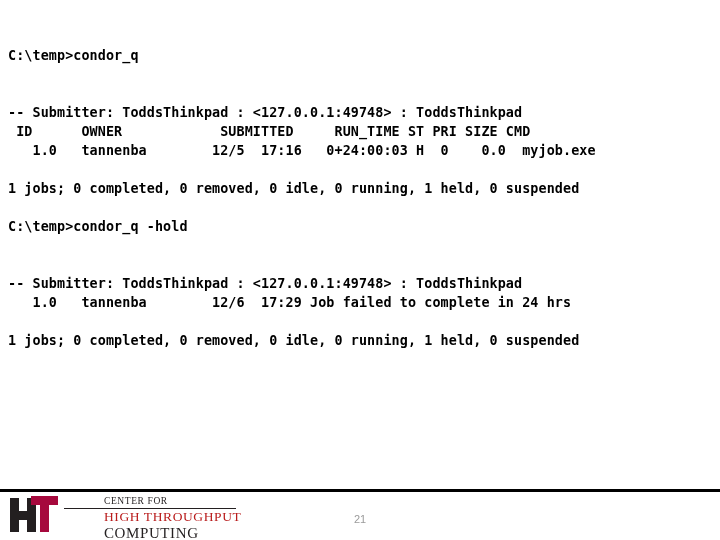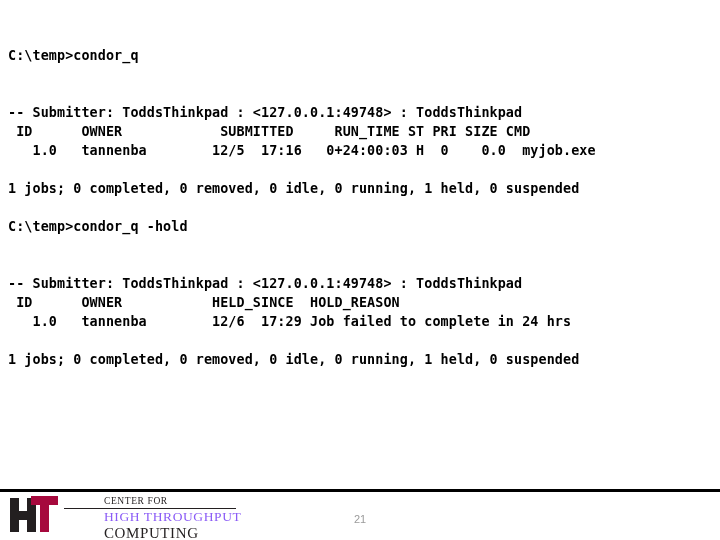--- a/index.html
+++ b/index.html
@@ -96,21 +96,21 @@
   #chtc-hr {
     position: absolute;
     left: 0; top: 14px;
     width: 172px; height: 1px;
     background: #231f20;
   }
   #chtc-line2 {
     position: absolute;
     left: 0; top: 15px;
     font-size: 13.5px;
-    color: #8b5cf6;
+    color: #b91c1c;
   }
   #chtc-line3 {
     position: absolute;
     left: 0; top: 31px;
     font-size: 15px;
     color: #231f20;
   }
 
   
   #htcondor-logo {
@@ -167,21 +167,20 @@
     <div class="term-line">-- Submitter: ToddsThinkpad : &lt;127.0.0.1:49748&gt; : ToddsThinkpad</div>
     <div class="term-line"> ID      OWNER            SUBMITTED     RUN_TIME ST PRI SIZE CMD</div>
     <div class="term-line">   1.0   tannenba        12/5  17:16   0+24:00:03 H  0    0.0  myjob.exe</div>
     <div class="term-line blank"></div>
     <div class="term-line">1 jobs; 0 completed, 0 removed, 0 idle, 0 running, 1 held, 0 suspended</div>
     <div class="term-line blank"></div>
     <div class="term-line">C:\temp&gt;condor_q -hold</div>
     <div class="term-line blank"></div>
     <div class="term-line blank"></div>
     <div class="term-line">-- Submitter: ToddsThinkpad : &lt;127.0.0.1:49748&gt; : ToddsThinkpad</div>
-    <div class="term-line"> ID      OWNER           HELD_SINCE  HOLD_REASON</div>
     <div class="term-line">   1.0   tannenba        12/6  17:29 Job failed to complete in 24 hrs</div>
     <div class="term-line blank"></div>
     <div class="term-line">1 jobs; 0 completed, 0 removed, 0 idle, 0 running, 1 held, 0 suspended</div>
   </div>
 
   <div id="footer-rule"></div>
 
   <div id="chtc-logo">
     <div id="chtc-mark">
       <svg width="48" height="38" viewBox="0 0 48 38" xmlns="http://www.w3.org/2000/svg">

